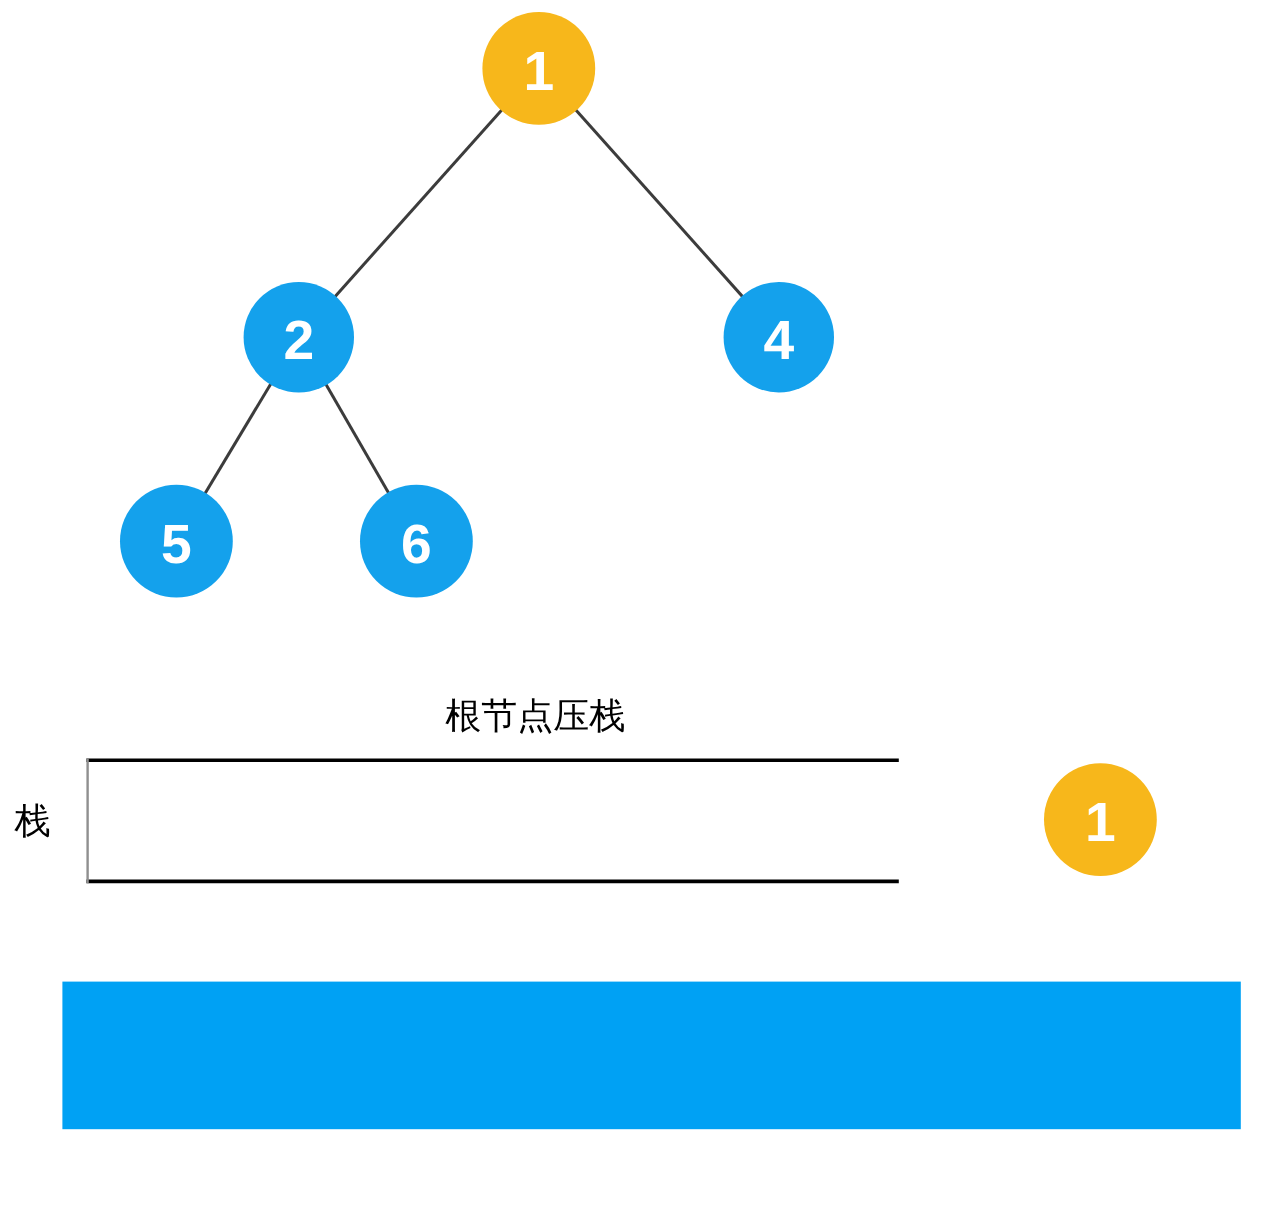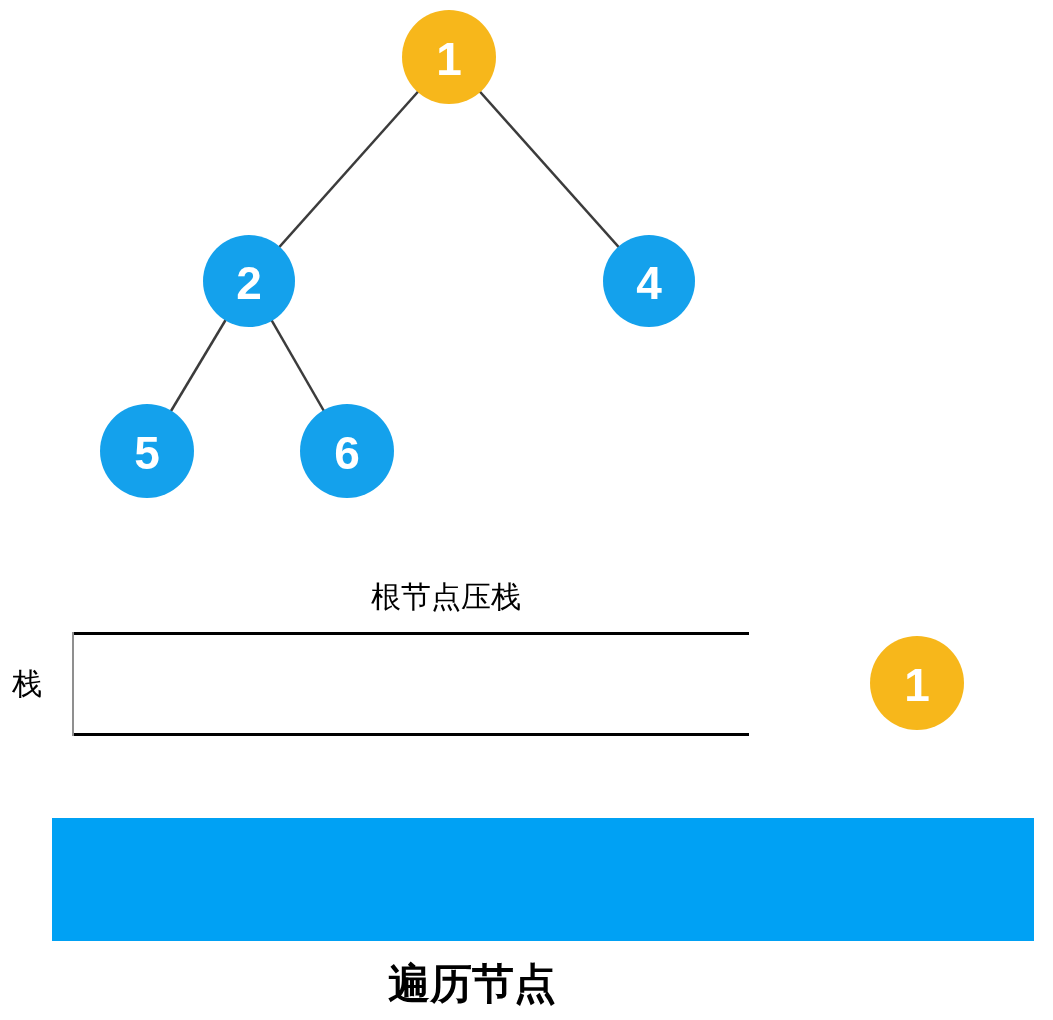--- a/index.html
+++ b/index.html
@@ -77,15 +77,14 @@
       <text class="node-num" x="917" y="685" fill="#FFFFFF">1</text>
     </g>
 
     <rect x="52" y="818" width="982" height="123" fill="#00A1F4"></rect>
   </svg>
 
   <div class="caption push-caption">根节点压栈</div>
 
   <div class="caption stack-label">栈</div>
 
-  <div class="caption traverse-label">遍历节点</div>
 
 </div>
 
 </body></html>

